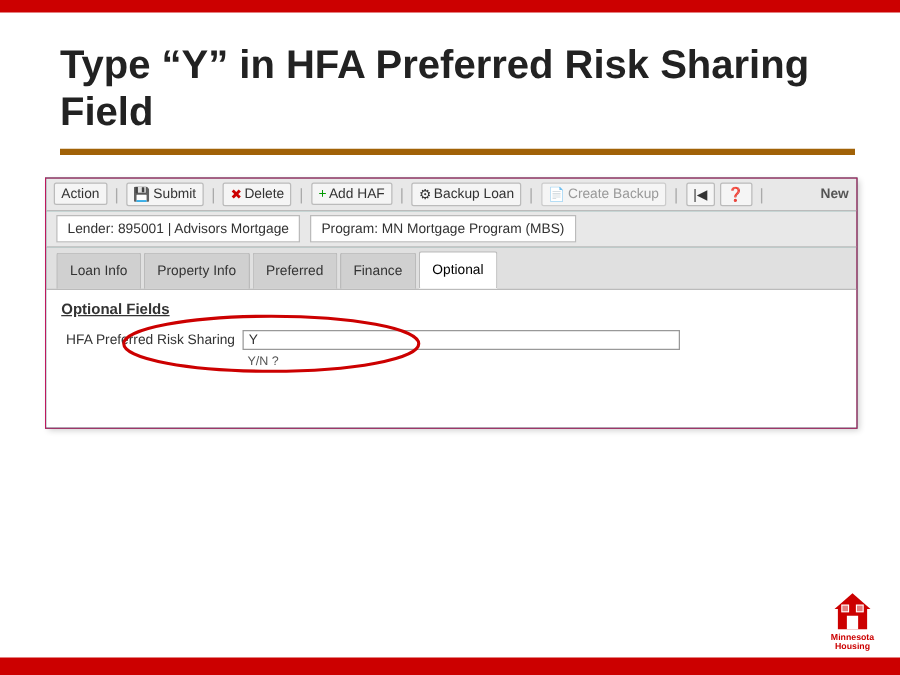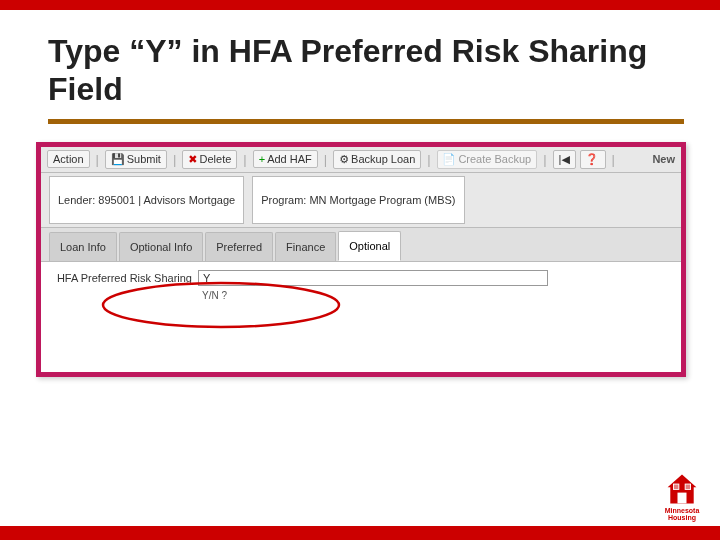--- a/index.html
+++ b/index.html
@@ -44,21 +44,21 @@
 
     .title-text {
       font-size: 32px;
       font-weight: bold;
       color: #222;
       line-height: 1.2;
     }
 
     
     .app-window {
-      border: 5px solid #be185d;
+      border: 1px solid #be185d;
       background: #0f766e;
       width: 650px;
       margin: 0 auto;
       box-shadow: 2px 2px 5px rgba(0,0,0,0.2);
     }
 
     
     .toolbar {
       background: #e8e8e8;
       border-bottom: 1px solid #bbb;
@@ -107,21 +107,21 @@
       padding: 3px 8px;
       display: flex;
       align-items: center;
       gap: 8px;
       font-size: 11px;
     }
 
     .info-badge {
       background: #fff;
       border: 1px solid #bbb;
-      padding: 17px 8px;
+      padding: 4px 8px;
       font-size: 11px;
       color: #333;
     }
 
     
     .tabs {
       background: #e0e0e0;
       border-bottom: 1px solid #bbb;
       padding: 0 8px;
       display: flex;
@@ -275,34 +275,35 @@
     <div class="info-bar">
       <span class="info-badge">Lender: 895001 | Advisors Mortgage</span>
       <span class="info-badge">Program: MN Mortgage Program (MBS)</span>
     </div>
 
     <div class="tabs">
       <div class="tab">
         <span>Loan Info</span>
       </div>
       <div class="tab">
-        <span>Optional Info</span>
+        <span>Property Info</span>
       </div>
       <div class="tab">
         <span>Preferred</span>
       </div>
       <div class="tab">
         <span>Finance</span>
       </div>
       <div class="tab active">
         <span>Optional</span>
       </div>
     </div>
 
     <div class="content-area" style="position:relative;">
+      <div class="section-title">Optional Fields</div>
 
       <div class="field-row">
         <span class="field-label">HFA Preferred Risk Sharing</span>
         <input class="field-input" type="text" value="Y" style="">
       </div>
       <div class="field-row">
         <span class="field-label"></span>
         <span class="field-hint">Y/N ?</span>
       </div>
 

